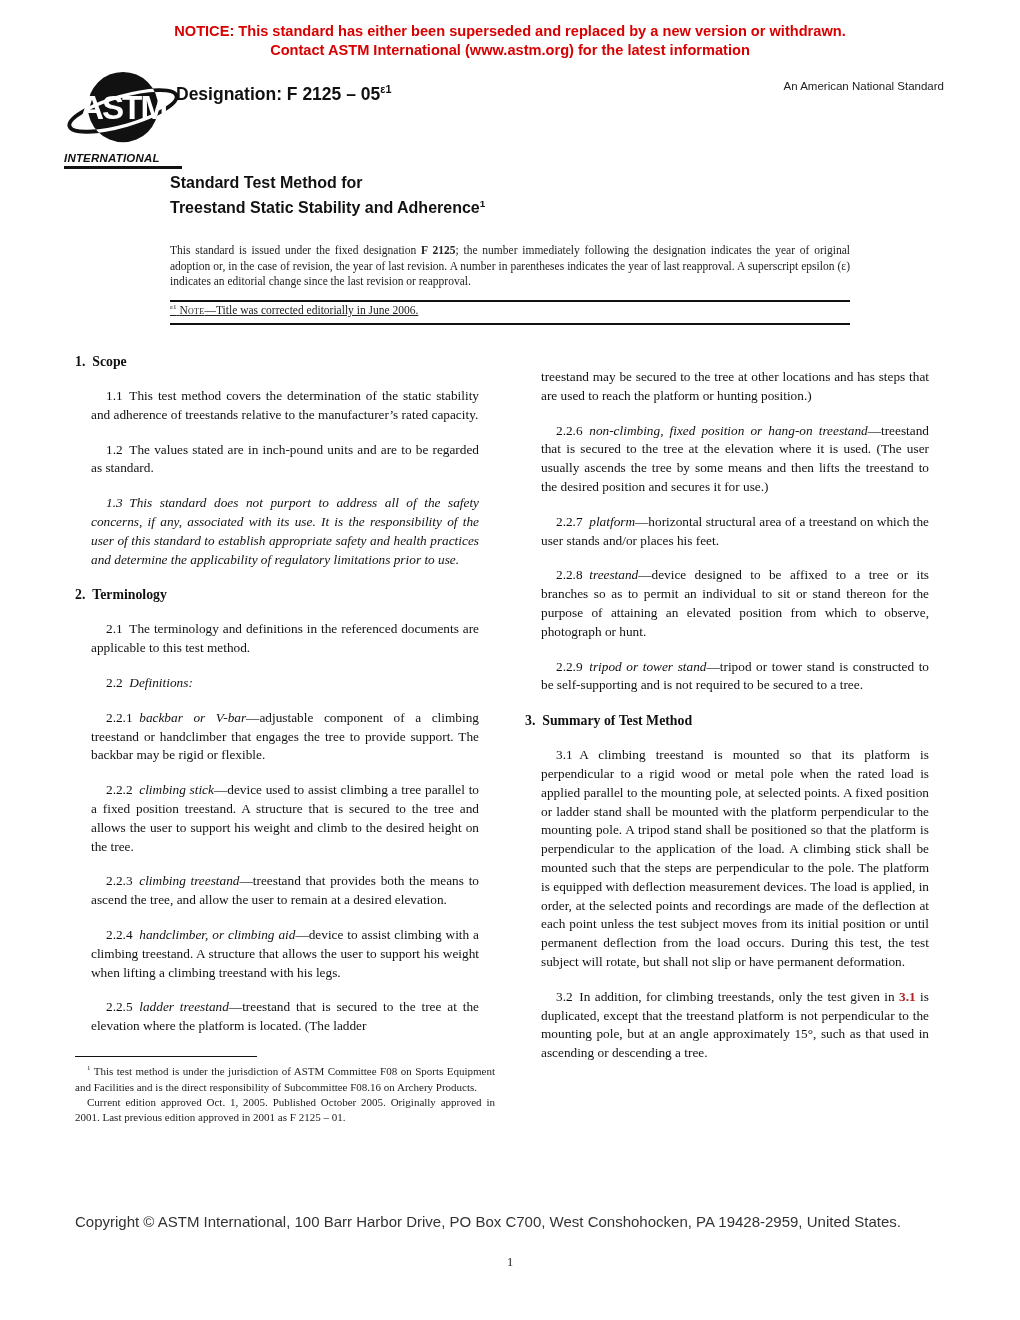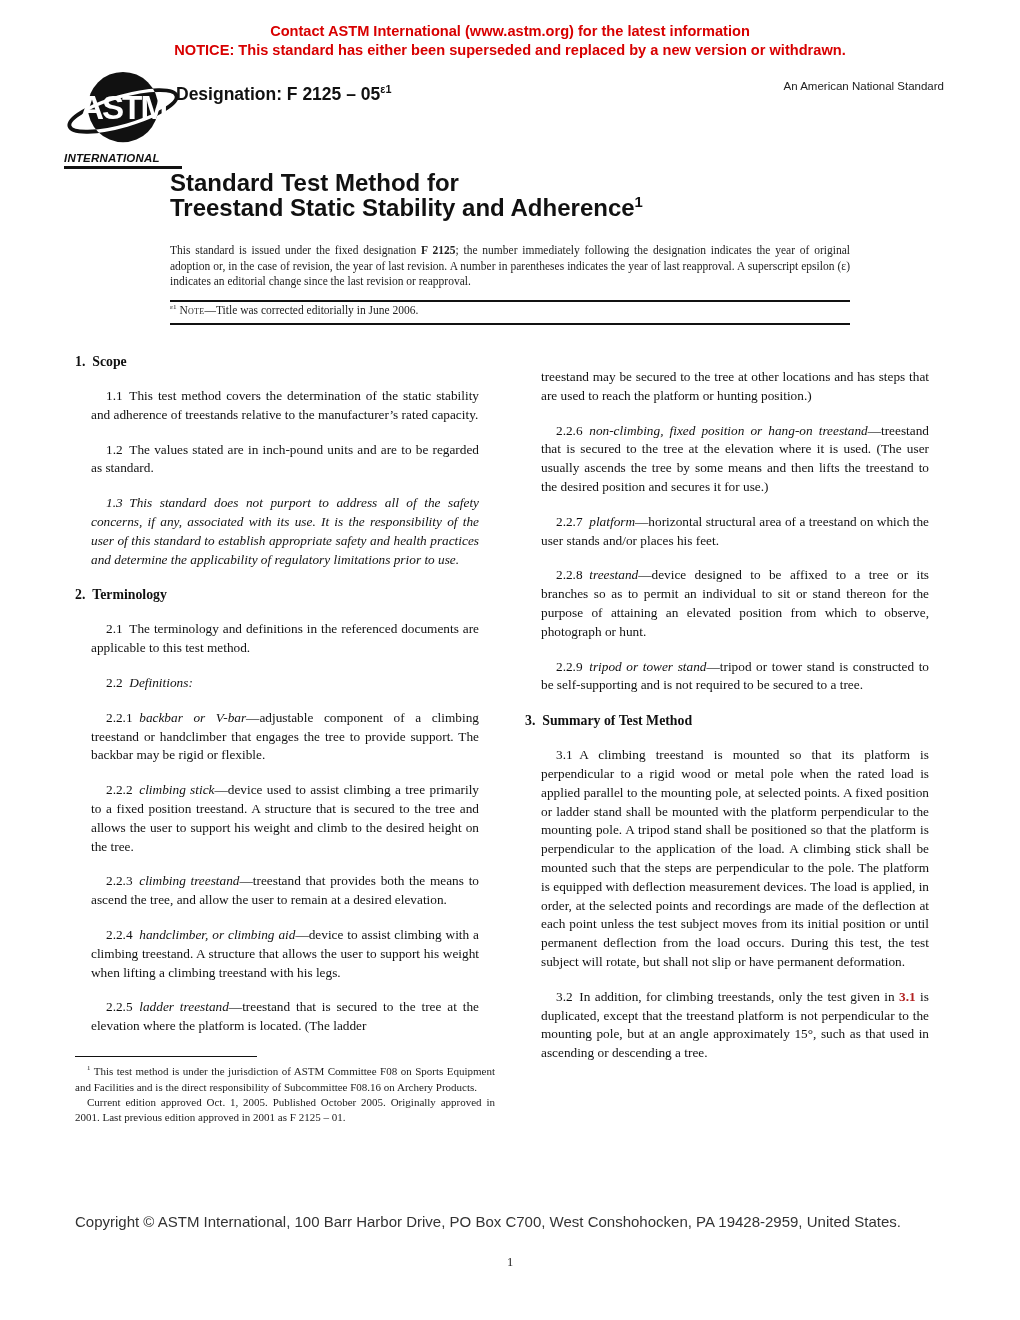--- a/index.html
+++ b/index.html
@@ -34,33 +34,33 @@
   }
   .ans{
     position:absolute;right:76px;top:80px;
     font-family:"Liberation Sans","DejaVu Sans",sans-serif;
     font-size:11.5px;color:#222;
   }
   
   .title{
     position:absolute;left:170px;top:170px;width:690px;
     font-family:"Liberation Sans","DejaVu Sans",sans-serif;
-    font-weight:bold;font-size:24px;line-height:25px;color:#111;
+    font-weight:bold;font-size:16px;line-height:25px;color:#111;
   }
   
   .issued{
     position:absolute;left:170px;top:243px;width:680px;
     font-size:11.5px;line-height:15.5px;text-align:justify;color:#222;
   }
   .rule{position:absolute;left:170px;width:680px;height:2px;background:#111;}
   .rule1{top:300px;}
   .rule2{top:323px;}
   .note-line{
     position:absolute;left:170px;top:304px;width:680px;
-    font-size:11.5px;color:#222;
+    font-size:11.5px;color:#222;text-decoration:underline;
   }
   
   .body{
     position:absolute;left:75px;top:352px;width:870px;height:742px;
     display:flex;gap:30px;
   }
   .col{width:422px;display:flex;flex-direction:column;}
   .sec-heading{
     font-weight:bold;font-size:13.8px;line-height:19px;
     margin:10px 0 7px 0;
@@ -95,22 +95,22 @@
     position:absolute;left:0;top:1255px;width:100%;
     text-align:center;font-size:12.5px;color:#222;
   }
 </style>
 </head>
 <body>
 
 <div class="page">
 
   <div class="notice">
+    <div>NOTICE: This standard has either been superseded and replaced by a new version or withdrawn.</div>
     <div>Contact ASTM International (www.astm.org) for the latest information</div>
-    <div>NOTICE: This standard has either been superseded and replaced by a new version or withdrawn.</div>
   </div>
 
   <div class="logo">
     <svg width="118" height="82" viewBox="0 0 120 84">
       <defs>
         <clipPath id="logoCircleClip">
             <circle cx="60" cy="40" r="36"></circle>
           </clipPath>
       </defs>
       <ellipse cx="60" cy="44" rx="57" ry="15" fill="none" stroke="#111" stroke-width="4" transform="rotate(-16 60 44)"></ellipse>
@@ -142,21 +142,21 @@
     <div class="col">
       <div class="col-text">
           <div class="sec-heading">1. Scope</div>
           <p class="bp"><span class="sg-n">1.1 This test method covers the determination of the static stability and adherence of treestands relative to the manufacturer’s rated capacity.</span></p>
           <p class="bp"><span class="sg-n">1.2 The values stated are in inch-pound units and are to be regarded as standard.</span></p>
           <p class="bp"><span class="sg-italic">1.3 </span><span class="sg-italic">This standard does not purport to address all of the safety concerns, if any, associated with its use. It is the responsibility of the user of this standard to establish appropriate safety and health practices and determine the applicability of regulatory limitations prior to use.</span></p>
           <div class="sec-heading">2. Terminology</div>
           <p class="bp"><span class="sg-n">2.1 The terminology and definitions in the referenced documents are applicable to this test method.</span></p>
           <p class="bp"><span class="sg-n">2.2 </span><span class="sg-italic">Definitions:</span></p>
           <p class="bp"><span class="sg-n">2.2.1 </span><span class="sg-italic">backbar or V-bar</span><span class="sg-n">—adjustable component of a climbing treestand or handclimber that engages the tree to provide support. The backbar may be rigid or flexible.</span></p>
-          <p class="bp"><span class="sg-n">2.2.2 </span><span class="sg-italic">climbing stick</span><span class="sg-n">—device used to assist climbing a tree primarily to a fixed position treestand. A structure that is secured to the tree and allows the user to support his weight and climb to the desired height on the tree.</span></p>
+          <p class="bp"><span class="sg-n">2.2.2 </span><span class="sg-italic">climbing stick</span><span class="sg-n">—device used to assist climbing a tree parallel to a fixed position treestand. A structure that is secured to the tree and allows the user to support his weight and climb to the desired height on the tree.</span></p>
           <p class="bp"><span class="sg-n">2.2.3 </span><span class="sg-italic">climbing treestand</span><span class="sg-n">—treestand that provides both the means to ascend the tree, and allow the user to remain at a desired elevation.</span></p>
           <p class="bp"><span class="sg-n">2.2.4 </span><span class="sg-italic">handclimber, or climbing aid</span><span class="sg-n">—device to assist climbing with a climbing treestand. A structure that allows the user to support his weight when lifting a climbing treestand with his legs.</span></p>
           <p class="bp"><span class="sg-n">2.2.5 </span><span class="sg-italic">ladder treestand</span><span class="sg-n">—treestand that is secured to the tree at the elevation where the platform is located. (The ladder</span></p>
         </div>
       <div class="footnote">
         <div class="footnote-rule"></div>
         <p class="fn-p"><span class="sg-sup">1</span><span class="sg-n"> This test method is under the jurisdiction of ASTM Committee F08 on Sports Equipment and Facilities and is the direct responsibility of Subcommittee F08.16 on Archery Products.</span></p>
         <p class="fn-p"><span class="sg-n">Current edition approved Oct. 1, 2005. Published October 2005. Originally approved in 2001. Last previous edition approved in 2001 as F 2125 – 01.</span></p>
       </div>
     </div>

